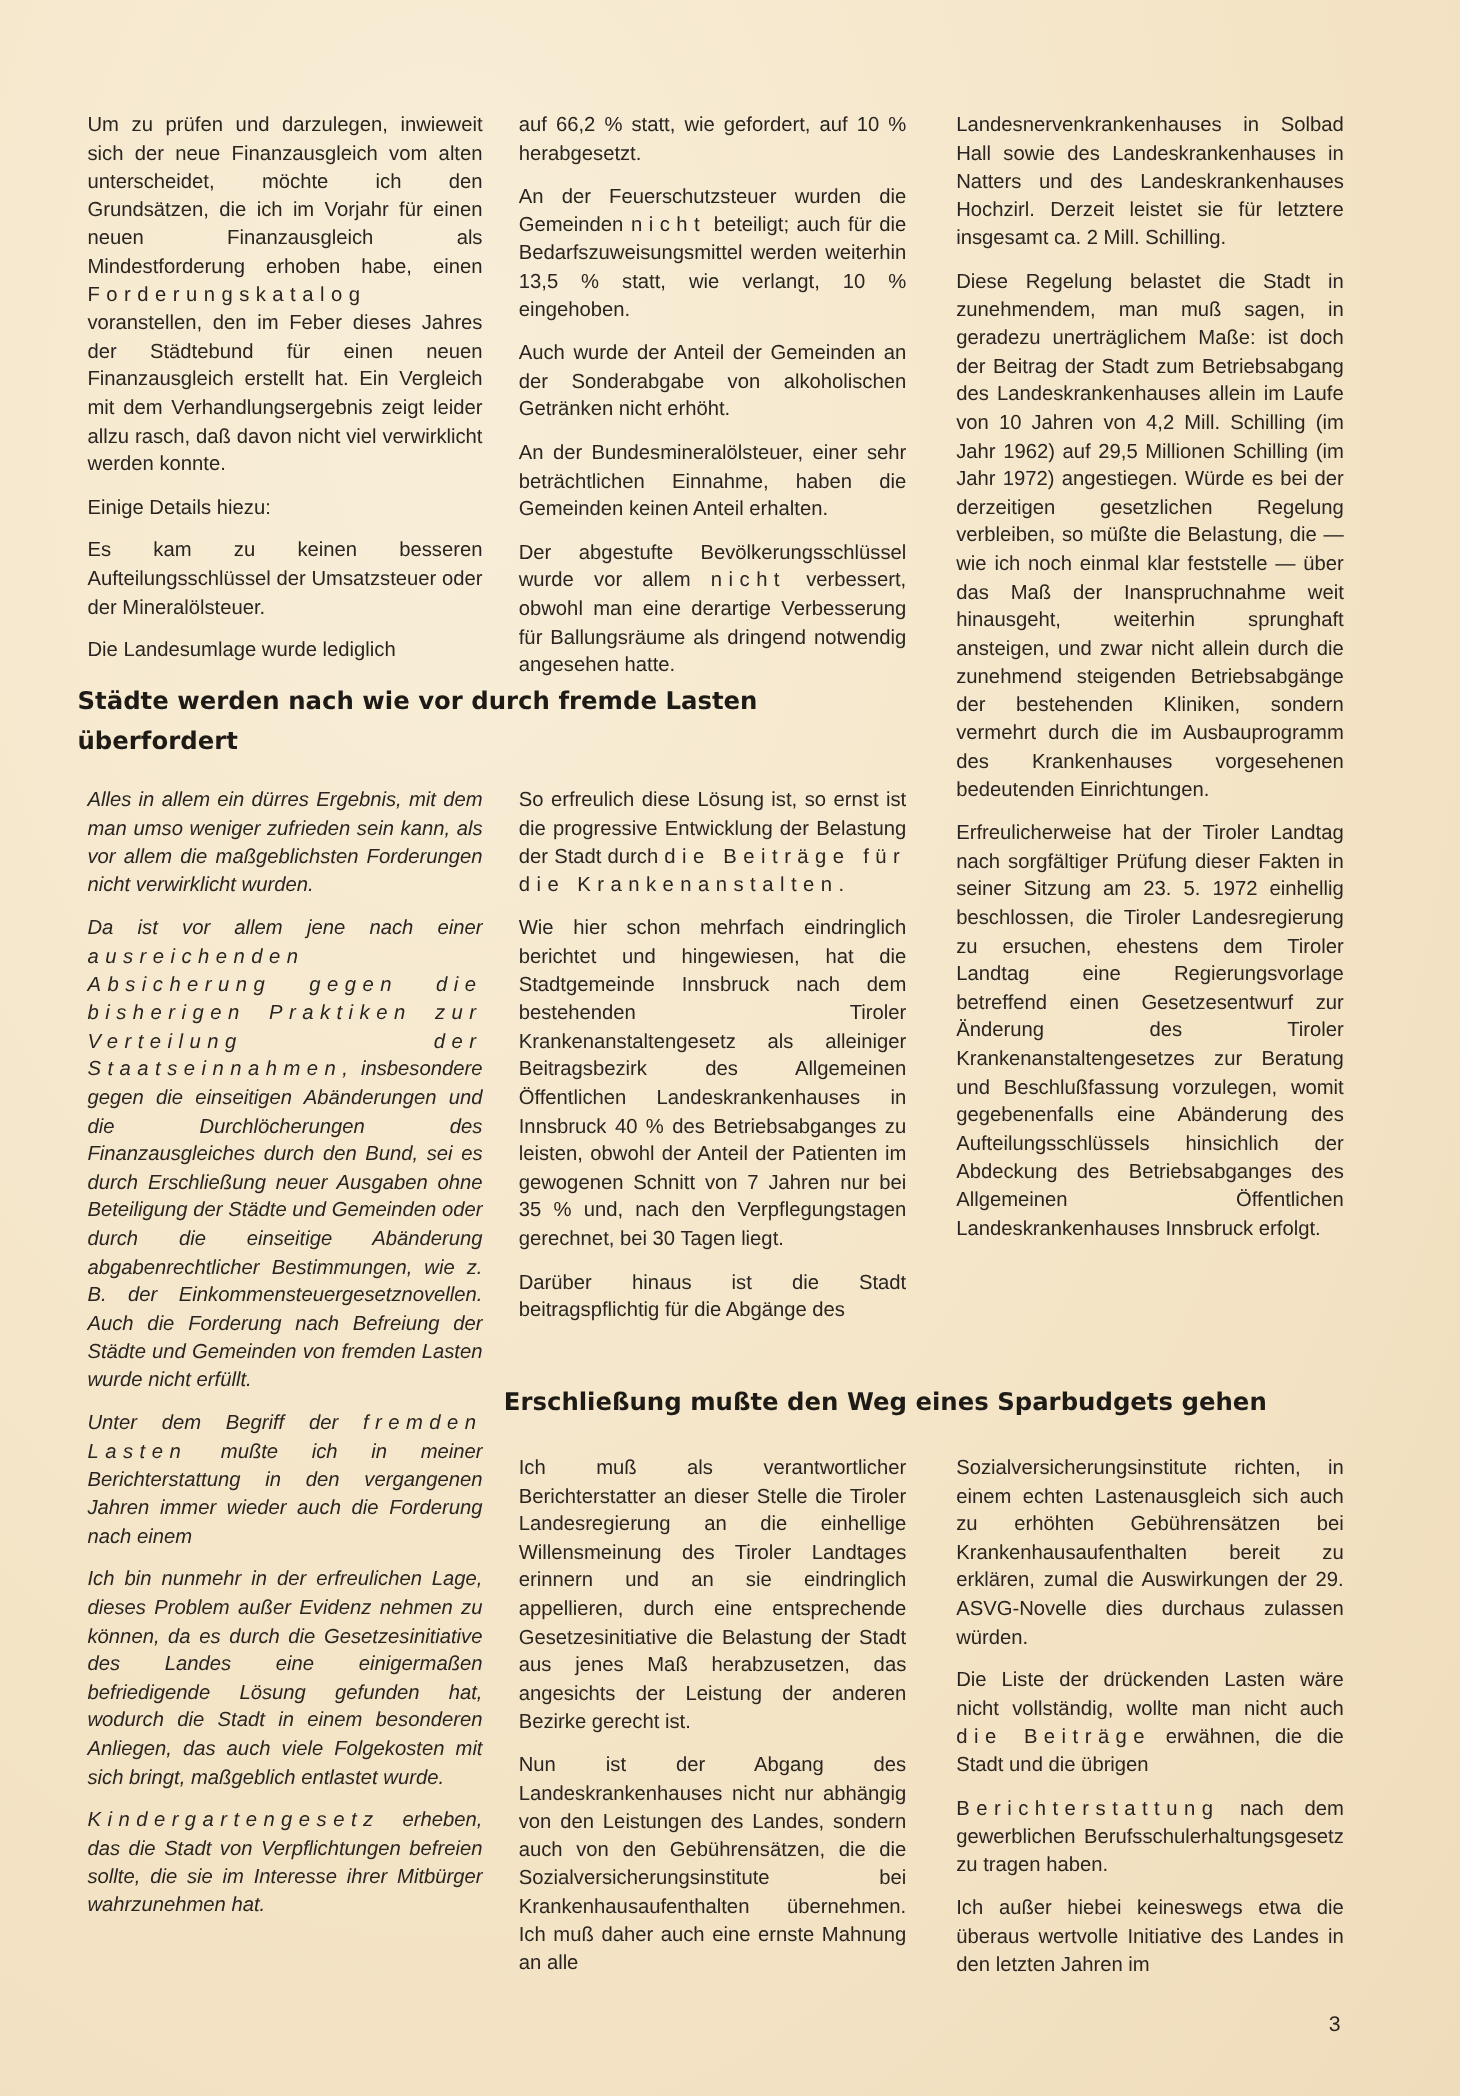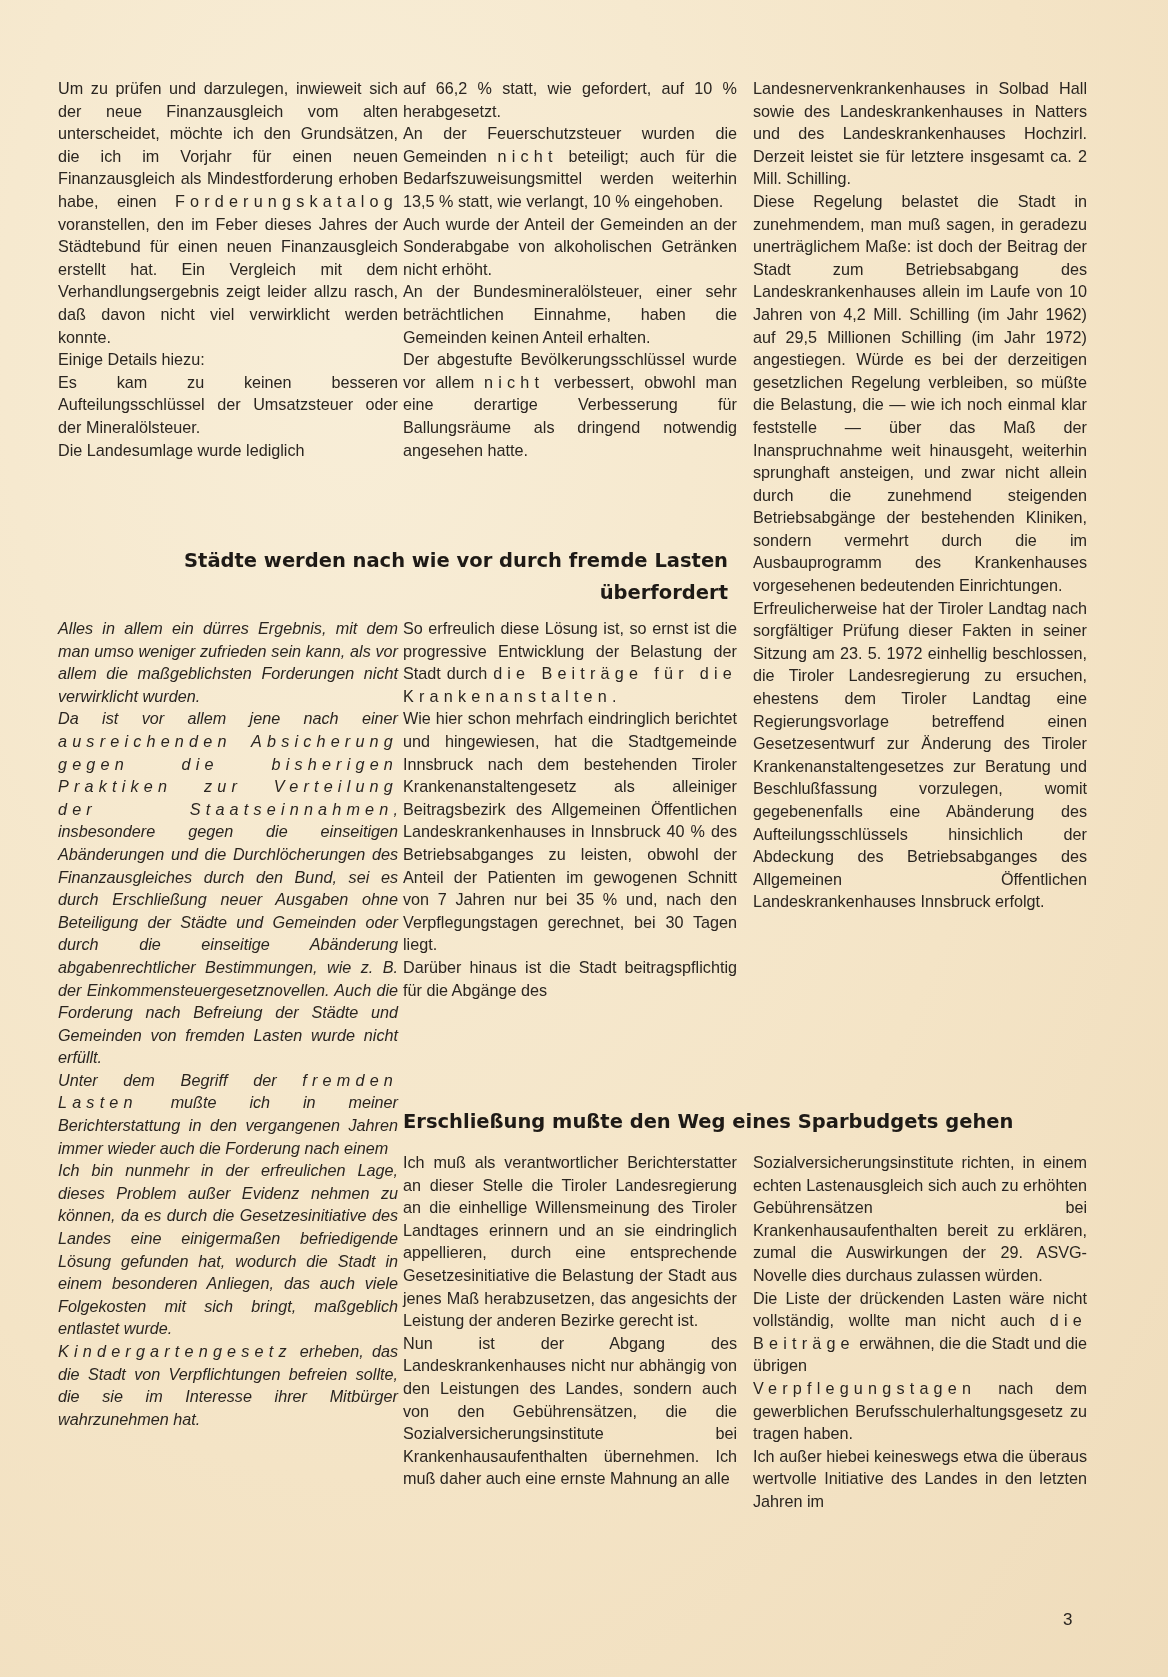--- a/index.html
+++ b/index.html
@@ -12,28 +12,28 @@
     position: relative;
   }
   .col {
     position: absolute;
     width: 340px;
     font-size: 16.2px;
     line-height: 22.6px;
     text-align: justify;
     hyphens: manual;
   }
-  .col p { margin: 0; }
+  .col p { margin: 12px; }
   .sp { letter-spacing: 0.32em; }
   .heading {
     position: absolute;
     font-family: "DejaVu Sans", sans-serif;
     font-weight: bold;
     color: #1e1a16;
-    text-align: right;
+    text-align: left;
   }
   #h1 { left: 62px; top: 545px; width: 666px; font-size: 19.5px; line-height: 32px; }
   #h2 { left: 403px; top: 1108px; width: 680px; font-size: 19.5px; line-height: 28px; text-align: left; }
   #c1a { left: 58px; top: 77px; width: 340px; }
   #c2a { left: 403px; top: 77px; width: 334px; }
   #c3a { left: 753px; top: 77px; width: 334px; }
   #c1b { left: 58px; top: 617px; width: 340px; font-style: italic; }
   #c2b { left: 403px; top: 617px; width: 334px; }
   #c2c { left: 403px; top: 1151px; width: 334px; }
   #c3c { left: 753px; top: 1151px; width: 334px; }
@@ -78,17 +78,17 @@
     <p>Wie hier schon mehrfach eindringlich berichtet und hingewiesen, hat die Stadtgemeinde Innsbruck nach dem bestehenden Tiroler Krankenanstaltengesetz als alleiniger Beitragsbezirk des Allgemeinen Öffentlichen Landeskrankenhauses in Innsbruck 40 % des Betriebsabganges zu leisten, obwohl der Anteil der Patienten im gewogenen Schnitt von 7 Jahren nur bei 35 % und, nach den Verpflegungstagen gerechnet, bei 30 Tagen liegt.</p>
     <p>Darüber hinaus ist die Stadt beitragspflichtig für die Abgänge des</p>
   </div>
 <div id="c2c" class="col">
     <p>Ich muß als verantwortlicher Berichterstatter an dieser Stelle die Tiroler Landesregierung an die einhellige Willensmeinung des Tiroler Landtages erinnern und an sie eindringlich appellieren, durch eine entsprechende Gesetzesinitiative die Belastung der Stadt aus jenes Maß herabzusetzen, das angesichts der Leistung der anderen Bezirke gerecht ist.</p>
     <p>Nun ist der Abgang des Landeskrankenhauses nicht nur abhängig von den Leistungen des Landes, sondern auch von den Gebührensätzen, die die Sozialversicherungsinstitute bei Krankenhausaufenthalten übernehmen. Ich muß daher auch eine ernste Mahnung an alle</p>
   </div>
 <div id="c3c" class="col">
     <p>Sozialversicherungsinstitute richten, in einem echten Lastenausgleich sich auch zu erhöhten Gebührensätzen bei Krankenhausaufenthalten bereit zu erklären, zumal die Auswirkungen der 29. ASVG-Novelle dies durchaus zulassen würden.</p>
     <p>Die Liste der drückenden Lasten wäre nicht vollständig, wollte man nicht auch <span class="sp">die Beiträge</span> erwähnen, die die Stadt und die übrigen </p>
-    <p><span class="sp">Verpflegungstagen</span> nach dem gewerblichen Berufsschulerhaltungsgesetz zu tragen haben.</p>
+    <p><span class="sp">Berichterstattung</span> nach dem gewerblichen Berufsschulerhaltungsgesetz zu tragen haben.</p>
     <p>Ich außer hiebei keineswegs etwa die überaus wertvolle Initiative des Landes in den letzten Jahren im</p>
   </div>
 
 <div id="pagenum">3</div>
 
 </body></html>

